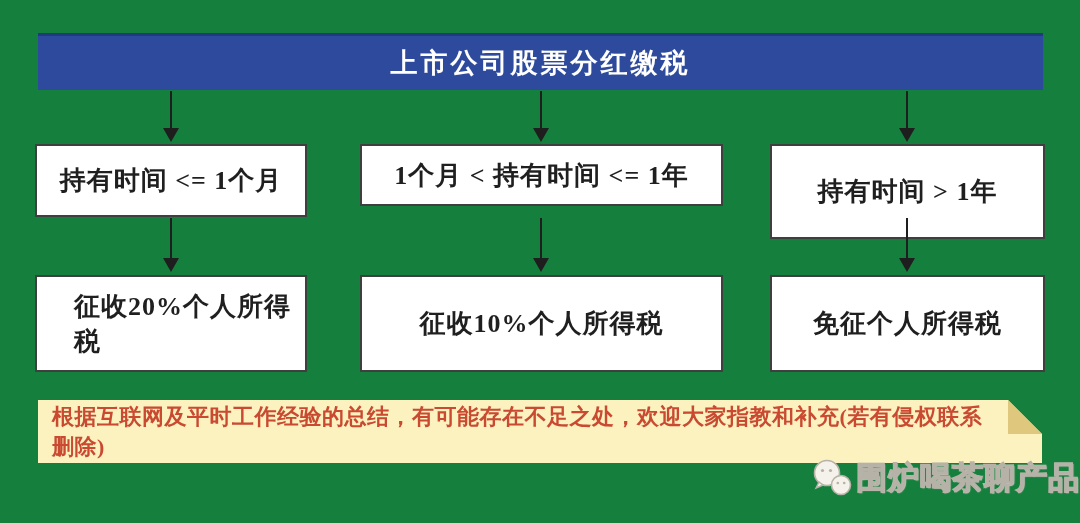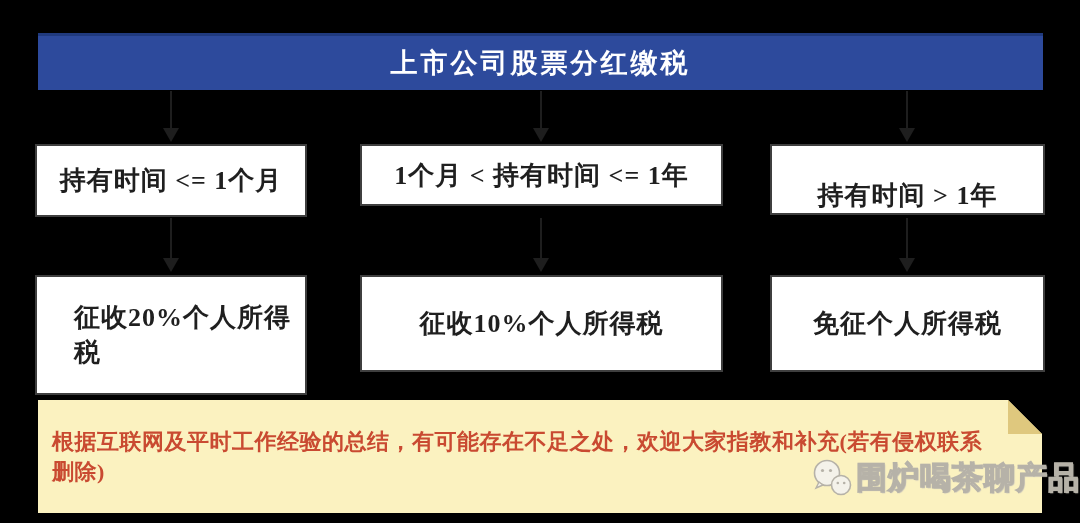--- a/index.html
+++ b/index.html
@@ -1,38 +1,38 @@
 <!DOCTYPE html>
 <html><head>
 <meta charset="utf-8">
 <style>
   html,body { margin:0; padding:0; background:#ffffff; }
   .canvas {
-    position:relative; width:1080px; height:523px; background:#000000;
+    position:relative; width:1080px; height:523px; background:#15803d;
     font-family:"Liberation Serif","DejaVu Serif",serif; overflow:hidden;
   }
   
   .header {
     position:absolute; left:38px; top:33px; width:1005px; height:57px;
     background:#2d4a9c; border-top:3px solid #203a7e; box-sizing:border-box;
     display:flex; align-items:center; justify-content:center;
   }
   .header .title {
     color:#ffffff; font-size:27px; font-weight:bold; letter-spacing:3px;
   }
   
   .box {
     position:absolute; background:#ffffff; border:2px solid #3f3f3f;
     box-sizing:border-box; display:flex; align-items:center; justify-content:center;
     font-weight:bold; color:#1f1f1f; font-size:26px; letter-spacing:1px;
   }
   .cond1 { left:35px;  top:144px; width:272px; height:73px; }
   .cond2 { left:360px; top:144px; width:363px; height:62px; }
-  .cond3 { left:770px; top:144px; width:275px; height:71px;align-items:flex-end; }
-  .res1  { left:35px;  top:275px; width:272px; height:120px;padding-left:37px; }
+  .cond3 { left:770px; top:144px; width:275px; height:95px; }
+  .res1  { left:35px;  top:275px; width:272px; height:97px;padding-left:37px; }
   .res2  { left:360px; top:275px; width:363px; height:97px; }
   .res3  { left:770px; top:275px; width:275px; height:97px;font-family:Liberation Mono, monospace; }
   
   .arrow-line { position:absolute; width:2px; background:#1e1e1e; }
   .arrow-head {
     position:absolute; width:0; height:0;
     border-left:8px solid transparent; border-right:8px solid transparent;
     border-top:14px solid #1e1e1e;
   }
   .al-t1 { left:170px; top:91px;  height:38px; }
@@ -42,21 +42,21 @@
   .al-t3 { left:906px; top:91px;  height:38px; }
   .ah-t3 { left:899px; top:128px; }
   .al-m1 { left:170px; top:218px; height:41px; }
   .ah-m1 { left:163px; top:258px; }
   .al-m2 { left:540px; top:218px; height:41px; }
   .ah-m2 { left:533px; top:258px; }
   .al-m3 { left:906px; top:218px; height:41px; }
   .ah-m3 { left:899px; top:258px; }
   
   .note {
-    position:absolute; left:38px; top:400px; width:1004px; height:113px;
+    position:absolute; left:38px; top:400px; width:1004px; height:63px;
     background:#fbf2c0; box-sizing:border-box;
     clip-path:polygon(0 0, calc(100% - 34px) 0, 100% 34px, 100% 100%, 0 100%);
     display:flex; align-items:center; padding:0 44px 0 14px;
   }
   .note .note-text {
     color:#c94a31; font-weight:bold; font-size:22px; letter-spacing:0.5px;
   }
   .note-fold {
     position:absolute; left:1008px; top:400px; width:34px; height:34px;
     background:#dfc87e; clip-path:polygon(0 0, 100% 100%, 0 100%);

